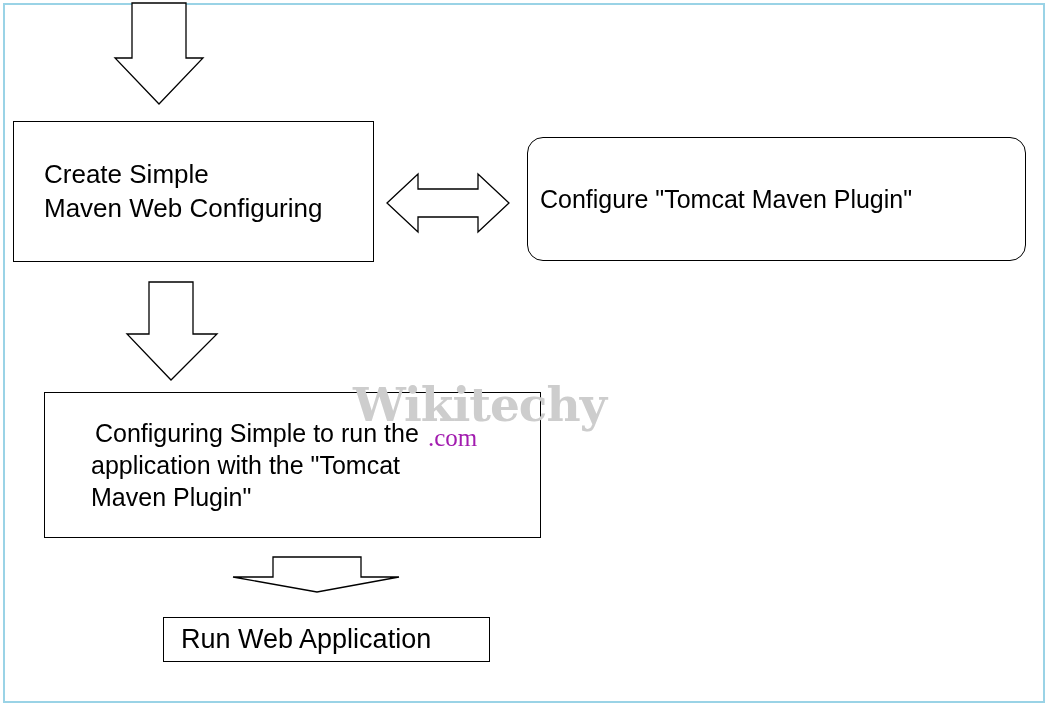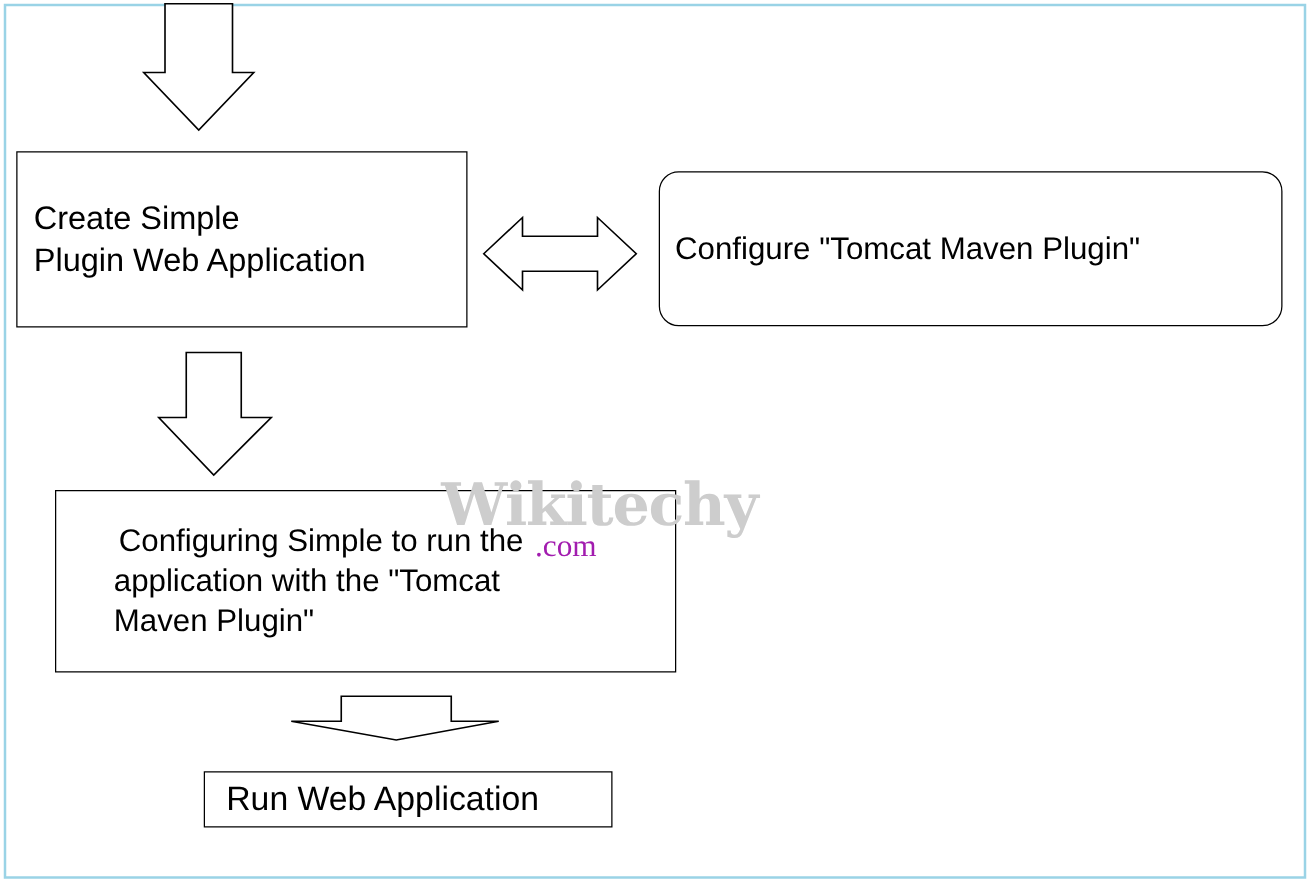--- a/index.html
+++ b/index.html
@@ -42,21 +42,21 @@
   .node .line {
     white-space: pre;
     line-height: 1.28;
   }
   
   #node-create {
     left: 13px;
     top: 121px;
     width: 361px;
     height: 141px;
-    padding-left: 13px;
+    padding-left: 30px;
     font-size: 26px;
   }
   
   #node-configure-pom {
     left: 527px;
     top: 137px;
     width: 499px;
     height: 124px;
     padding-left: 12px;
     padding-right: 6px;
@@ -138,21 +138,21 @@
 <div id="canvas">
 
   <div class="page-border"></div>
 
   <svg id="arrow-top" class="arrow-svg" viewBox="0 0 92 104">
     <polygon points="19,1 73,1 73,56 90,56 46,102 2,56 19,56"></polygon>
   </svg>
 
   <div class="node" id="node-create">
     <div class="line">Create Simple</div>
-    <div class="line">Plugin Web Application</div>
+    <div class="line">Maven Web Configuring</div>
   </div>
 
   <svg id="arrow-double" class="arrow-svg" viewBox="0 0 124 62">
     <polygon points="1,31 32,2 32,17 92,17 92,2 123,31 92,60 92,45 32,45 32,60"></polygon>
   </svg>
 
   <div class="node" id="node-configure-pom">
     <div class="line">Configure "Tomcat Maven Plugin"</div>
   </div>
 

